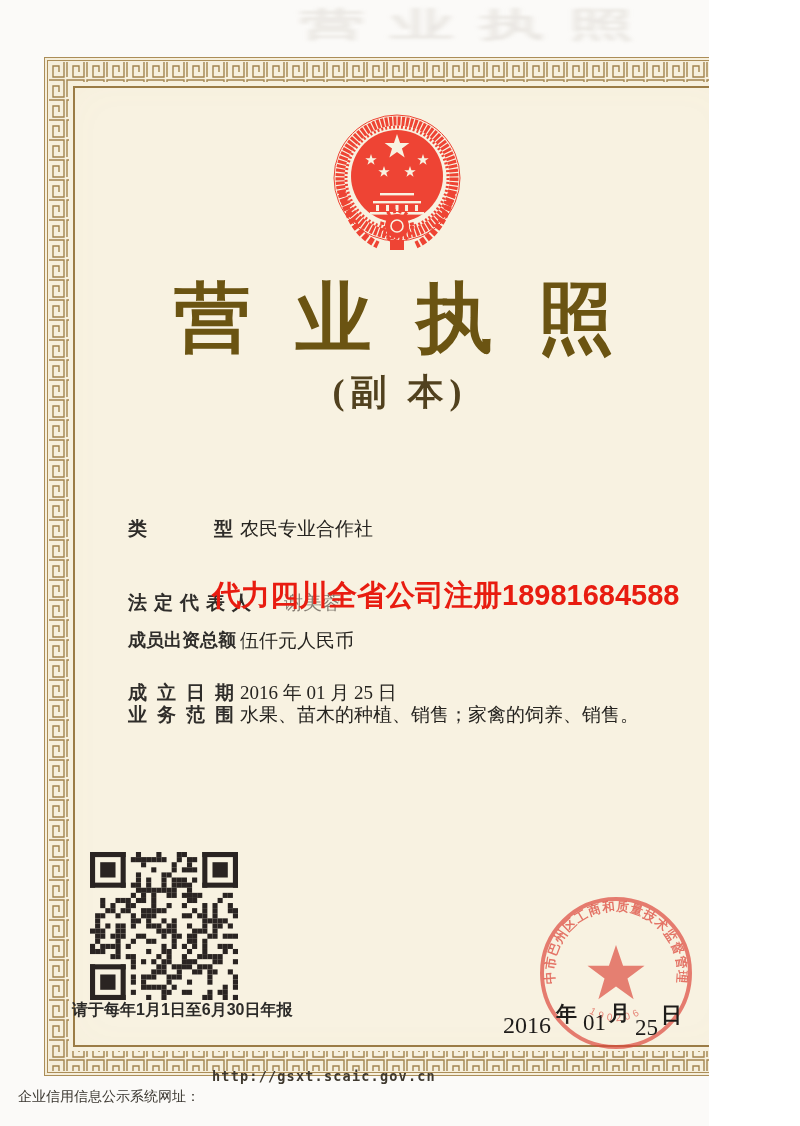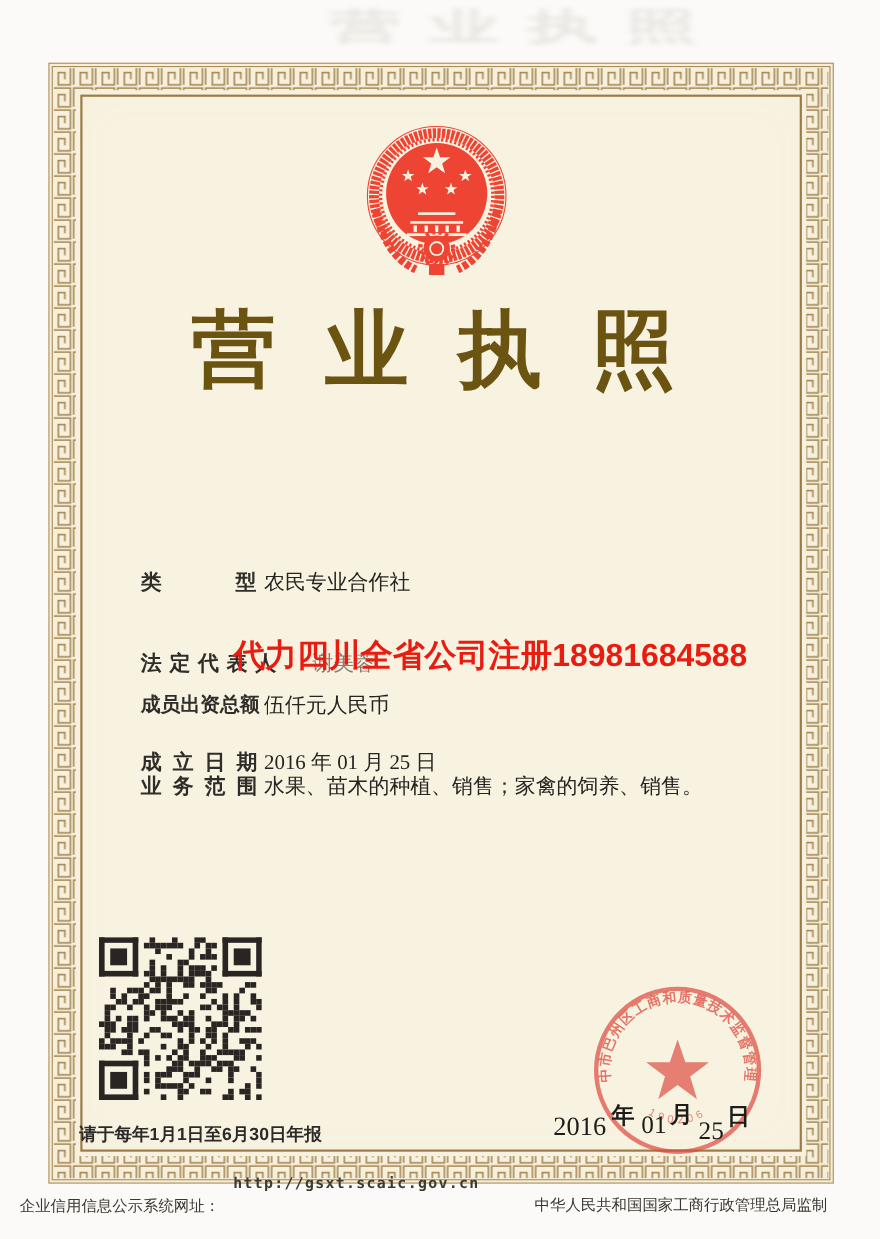--- a/index.html
+++ b/index.html
@@ -1,17 +1,17 @@
 <!DOCTYPE html>
 <html><head>
 <meta charset="utf-8">
 <style>
   html,body{margin:0;padding:0;}
   .page{
-    position:relative; width:800px; height:1126px; overflow:hidden;
+    position:relative; width:709px; height:1126px; overflow:hidden;
     background:#fbfaf8;
     font-family:"Liberation Sans", sans-serif;
   }
   
   .ghost{
     position:absolute; left:300px; top:2px; width:400px; height:44px;
     font-size:56px; font-weight:900; letter-spacing:22px;
     color:rgba(140,128,110,.16); filter:blur(3px);
     transform:scale(1.15,.6); transform-origin:top left;
   }
@@ -47,21 +47,21 @@
   .s5{letter-spacing:7px;}
   .s6{letter-spacing:0; font-size:18px;}
   .val{position:absolute; left:240px; font-size:19px; color:#262420; font-family:"Liberation Serif", serif; white-space:nowrap;}
   .val.obscured{color:#6a625a; opacity:.8; left:262px;margin-left:22px;}
   .watermark{
     left:212px; top:576px; font-size:29px; font-weight:700;
     color:#e81c10; white-space:nowrap; letter-spacing:0;
   }
   .approval{left:256px; top:883px; font-size:18px; font-weight:600; letter-spacing:-1px; color:#2f2d2a; white-space:nowrap;}
   .registry{left:368px; top:940px; font-size:21px; font-weight:700; letter-spacing:27px; color:#2f2d2a; white-space:nowrap;}
-  .annual{left:72px; top:1021px; font-size:16px; font-weight:600; color:#2b2a28; white-space:nowrap;}
+  .annual{left:72px; top:1000px; font-size:16px; font-weight:600; color:#2b2a28; white-space:nowrap;}
   .date-part{position:absolute; white-space:nowrap; color:#1e1c1a;}
   .d-num{font-family:"Liberation Serif", serif; font-size:23px;}
   .d-unit{font-size:21px; font-weight:700;}
   .url{
     left:212px; top:1068px; font-family:"DejaVu Sans Mono", monospace;
     font-size:13.5px; font-weight:700; letter-spacing:1.2px; color:#3e382e;
   }
   .foot-left{left:18px; top:1088px; font-size:14px; color:#3a362f;}
   .foot-right{left:486px; top:1087px; font-size:14px; color:#3a362f;}
   .stamp-wrap{left:528px; top:893px; opacity:.88;}
@@ -114,20 +114,21 @@
     <rect x="40" y="98" width="54" height="2.6" fill="#f8f2e1"></rect>
     <circle cx="67" cy="112" r="15" fill="none" stroke="#ee4434" stroke-width="4" stroke-dasharray="3 3"></circle>
     <circle cx="67" cy="112" r="12" fill="#ee4434"></circle>
     <circle cx="67" cy="112" r="6" fill="none" stroke="#f8f2e1" stroke-width="1.6"></circle>
     <path d="M12,78 Q20,118 48,131" fill="none" stroke="#ee4434" stroke-width="7" stroke-dasharray="5 2"></path>
     <path d="M122,78 Q114,118 86,131" fill="none" stroke="#ee4434" stroke-width="7" stroke-dasharray="5 2"></path>
     <rect x="60" y="126" width="14" height="10" fill="#ee4434"></rect>
   </svg>
 
   <div class="title abs">营 业 执 照</div>
+  <div class="subtitle abs">(副  本)</div>
 
 
   <div class="row" style="top:516px">
     <span class="lbl s2">类型</span>
     <span class="val">农民专业合作社</span>
   </div>
   <div class="row" style="top:590px">
     <span class="lbl s5">法定代表人</span>
     <span class="val obscured">谢美蓉</span>
   </div>
@@ -460,15 +461,14 @@
   <span class="date-part d-unit" style="left:556px;top:1000px;">年</span>
   <span class="date-part d-num" style="left:583px;top:1010px;">01</span>
   <span class="date-part d-unit" style="left:609px;top:999px;">月</span>
   <span class="date-part d-num" style="left:635px;top:1015px;">25</span>
   <span class="date-part d-unit" style="left:661px;top:1001px;">日</span>
 
   <div class="annual abs">请于每年1月1日至6月30日年报</div>
 
   <div class="url abs">http://gsxt.scaic.gov.cn</div>
   <div class="foot-left abs">企业信用信息公示系统网址：</div>
-  <div class="foot-right abs">中华人民共和国国家工商行政管理总局监制</div>
 
 </div>
 
 </body></html>

